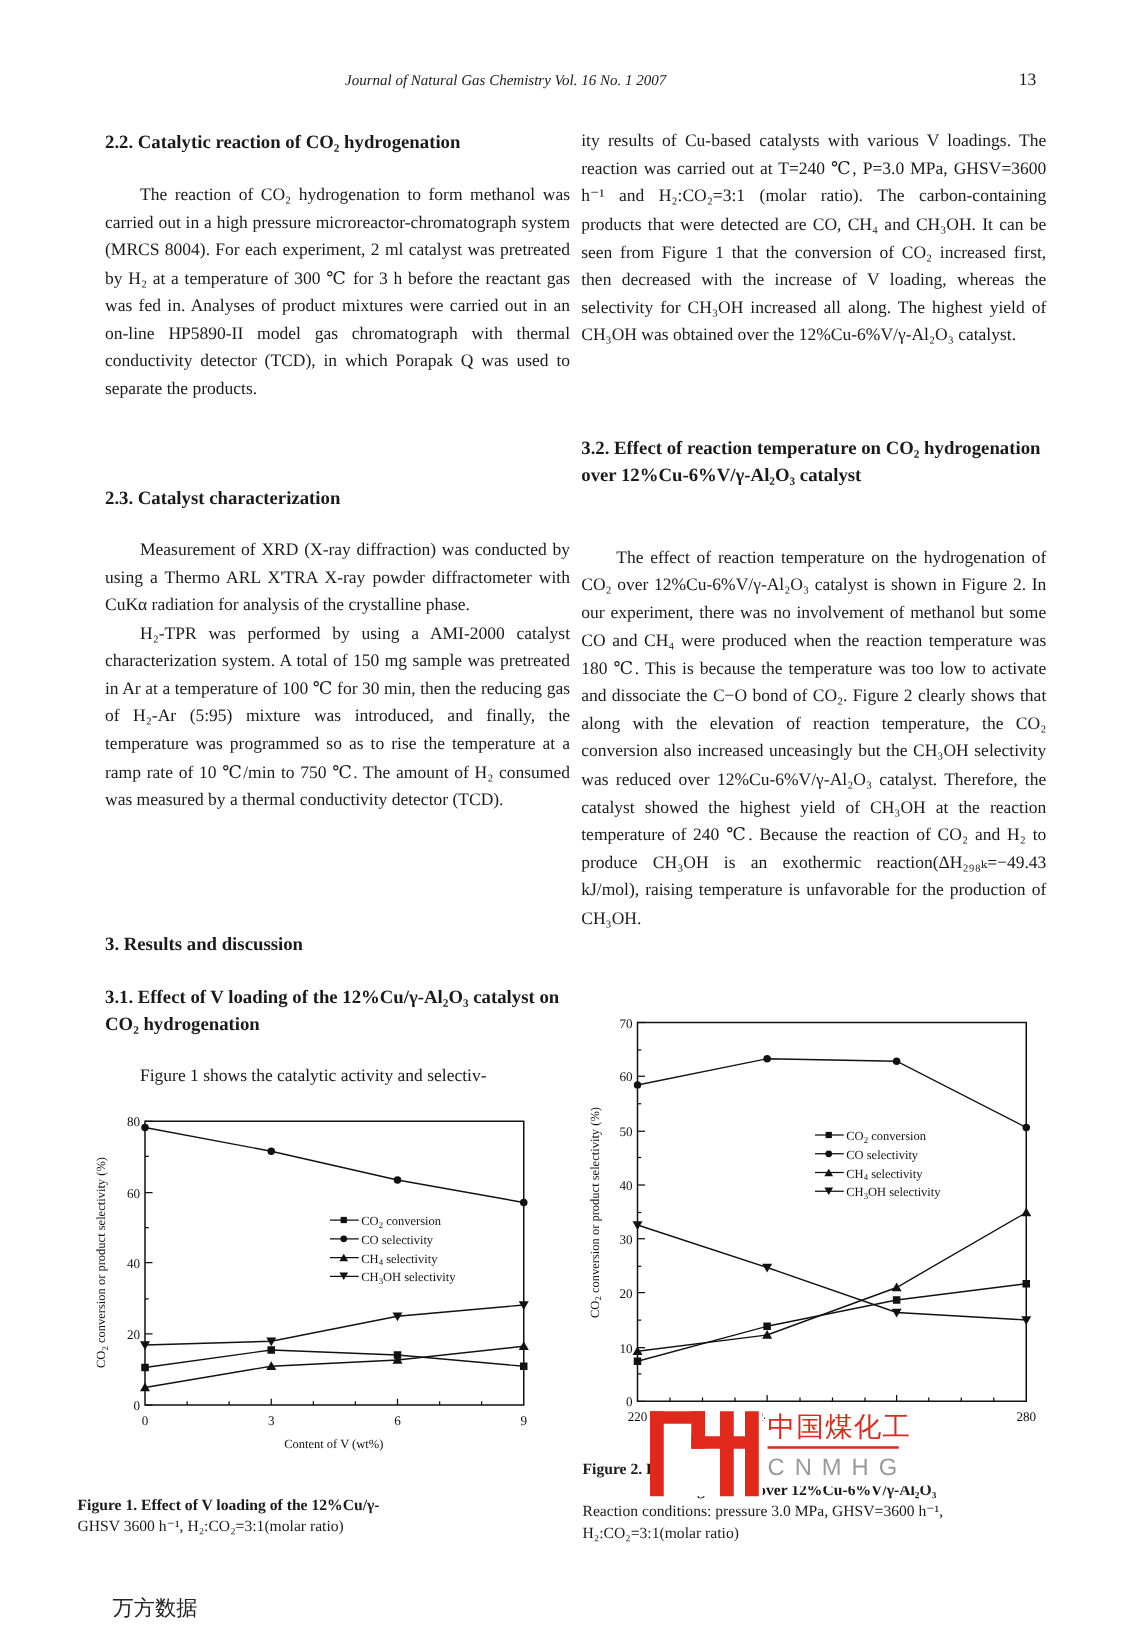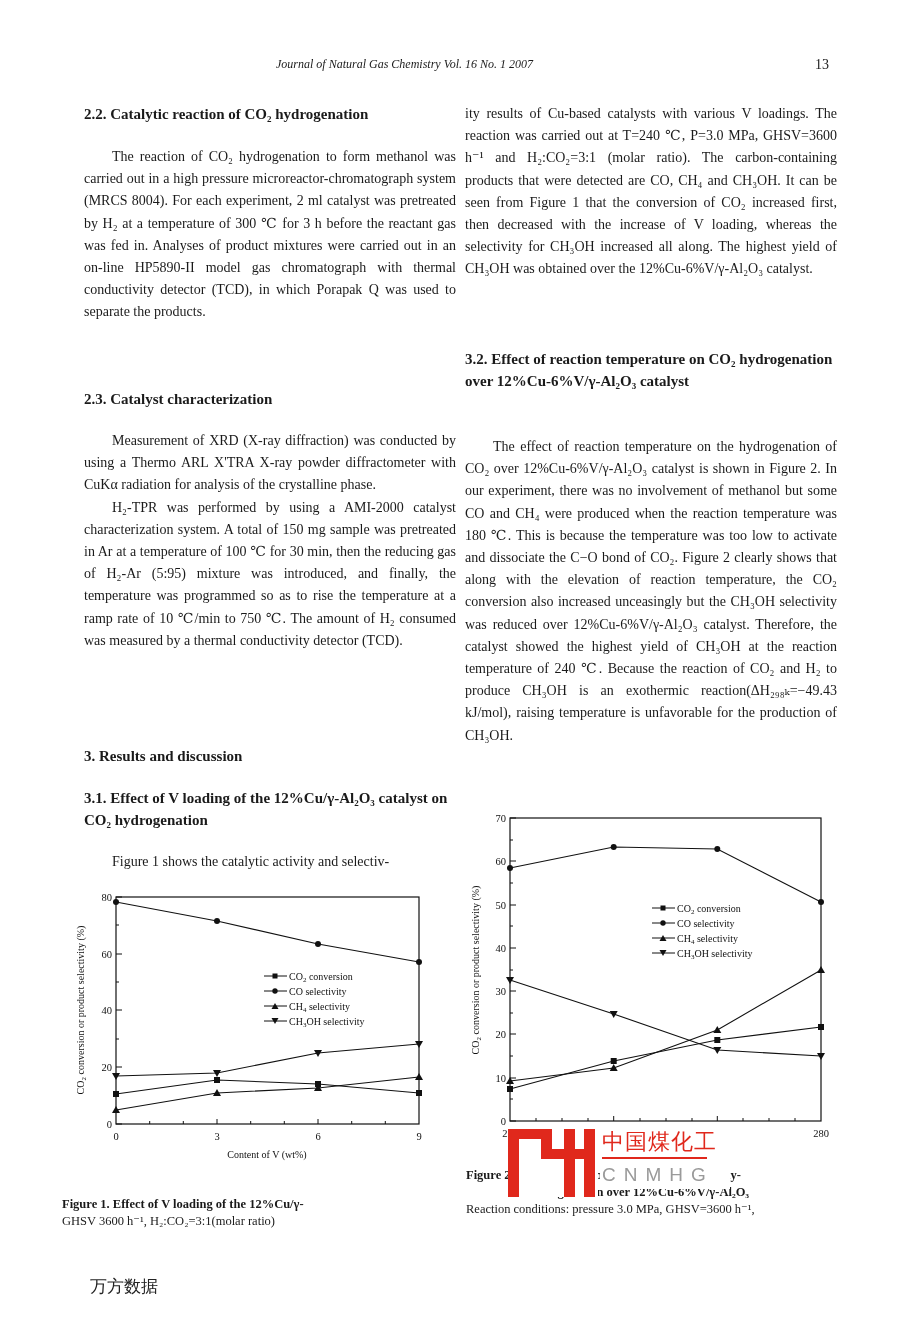--- a/index.html
+++ b/index.html
@@ -21,21 +21,21 @@
 
   .caption { position: absolute; font-size: 12.5px; line-height: 17px; }
   .caption .ctitle { font-weight: bold; }
   .caption .ctitle .indent2 { display: block; padding-left: 73px; }
   .caption .cond { text-align: justify; }
 
   .footer-mark { position: absolute; left: 90px; top: 1275px; font-family: "DejaVu Sans", sans-serif; font-size: 17px; color: #222; }
 
   svg text { font-family: "Liberation Serif", "DejaVu Serif", serif; fill: #111; }
 
-  .wm { position: absolute; left: 508px; top: 1127px; width: 320px; height: 70px; }
+  .wm { position: absolute; left: 520px; top: 1127px; width: 320px; height: 70px; }
   .wm-bar { position: absolute; background: #e0281c; }
   .wm-cn { position: absolute; left: 94px; top: 0px; font-family: "DejaVu Sans", sans-serif; font-size: 22px; color: #e0281c; letter-spacing: 1px; }
   .wm-line { position: absolute; left: 94px; top: 30px; width: 105px; height: 2px; background: #e0281c; }
   .wm-en { position: absolute; left: 94px; top: 37px; font-family: Liberation Sans, sans-serif; font-size: 19px; color: #9a9a9a; letter-spacing: 8px; }
 </style>
 </head>
 <body>
 
 <div class="abs header">
   <span class="journal">Journal of Natural Gas Chemistry Vol. 16 No. 1  2007</span>
@@ -270,20 +270,21 @@
   </g>
   <text x="712" y="1157" font-size="10">(℃)</text>
 </svg>
 
 <div class="caption" style="left:466px; top:1167px; width:372px;">
   <div class="ctitle">
     <span>Figure 2.  Effect of reaction temperature on CO₂ hy-</span>
     <span class="indent2">drogenation over 12%Cu-6%V/γ-Al₂O₃</span>
   </div>
   <div class="cond">Reaction conditions:  pressure 3.0 MPa,  GHSV=3600 h⁻¹,</div>
+  <div class="cond">H₂:CO₂=3:1(molar ratio)</div>
 </div>
 
 <div class="wm">
   <div style="position:absolute; left:0; top:0; width:90px; height:70px; background:#fff;"></div>
   <div class="wm-bar" style="left:0; top:2px; width:11px; height:68px;"></div>
   <div class="wm-bar" style="left:0; top:2px; width:44px; height:10px;"></div>
   <div class="wm-bar" style="left:33px; top:2px; width:11px; height:30px;"></div>
   <div class="wm-bar" style="left:33px; top:22px; width:44px; height:10px;"></div>
   <div class="wm-bar" style="left:56px; top:2px; width:11px; height:68px;"></div>
   <div class="wm-bar" style="left:76px; top:2px; width:11px; height:68px;"></div>

